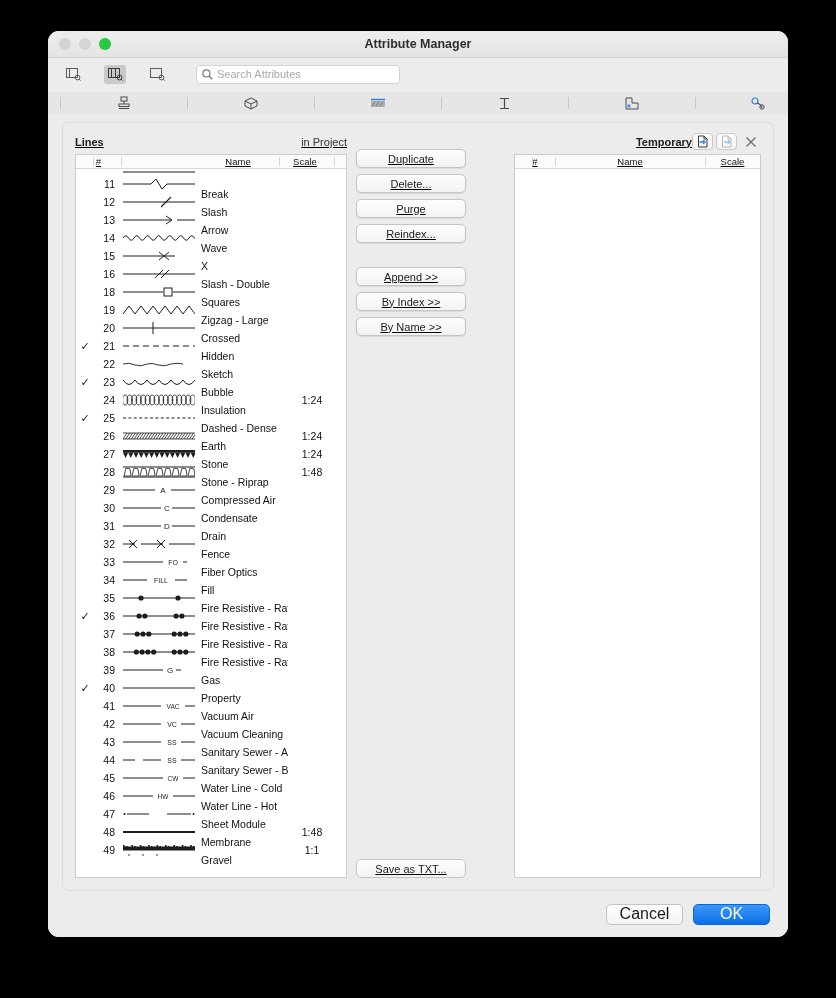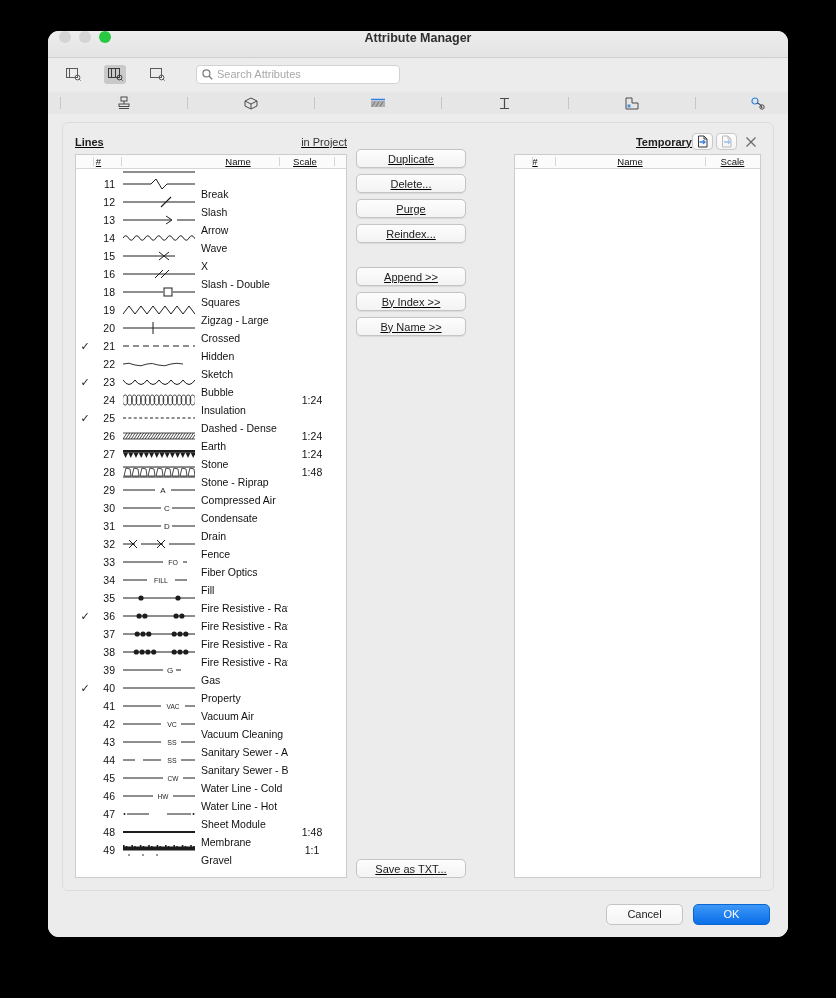--- a/index.html
+++ b/index.html
@@ -17,21 +17,21 @@
     box-shadow:0 6px 26px rgba(0,0,0,.55);
     overflow:hidden;
     display:flex; flex-direction:column;
   }
   
   #titlebar{
     height:27px; flex:none;
     background:linear-gradient(#ededed,#e4e4e4);
     border-bottom:1px solid #cfcfcf;
     position:relative;
-    display:flex; align-items:flex-start;
+    display:flex; align-items:center;
   }
   .lights{ display:flex; gap:8px; margin-left:11px; }
   .light{ width:12px; height:12px; border-radius:50%; }
   .l-close{ background:#d4d4d4; }
   .l-min{ background:#d4d4d4; }
   .l-max{ background:#28c840; }
   #title{
     position:absolute; left:0; right:0; text-align:center;
     font-size:12.5px; font-weight:bold; color:#2e2e2e;
     pointer-events:none;
@@ -144,21 +144,21 @@
   }
   .ticon.flat{ border-color:transparent; background:transparent; }
   
   #footer{
     height:46px; flex:none; display:flex; align-items:center;
     justify-content:flex-end; padding-right:18px; gap:10px;
     background:#ececec;
   }
   .fbtn{
     width:77px; height:21px; border-radius:5px;
-    font-size:11px; display:flex; align-items:center; justify-content:center;
+    font-size:16px; display:flex; align-items:center; justify-content:center;
     cursor:default;
   }
   .fbtn.cancel{ background:linear-gradient(#fdfdfd,#f4f4f4); border:1px solid #c4c4c4; color:#1b1b1b; }
   .fbtn.ok{ background:linear-gradient(#3d97f7,#0a6fe8); border:1px solid #0a66d0; color:#fff; }
   svg{ display:block; }
 </style>
 </head>
 <body>
 
 <div id="window">

